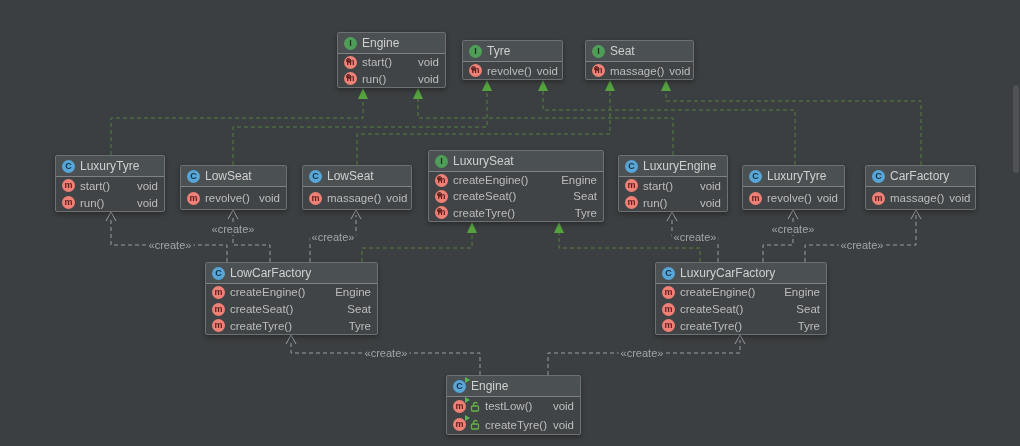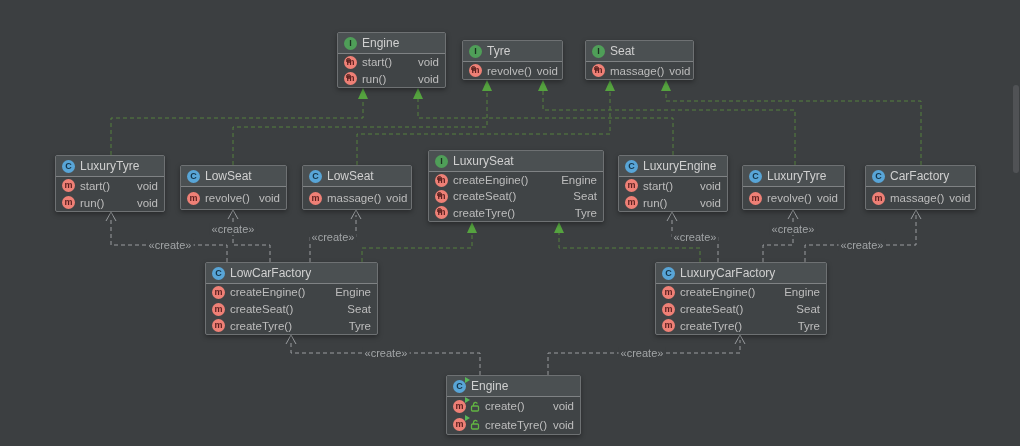--- a/index.html
+++ b/index.html
@@ -281,21 +281,21 @@
     <div class="hdr">
       <span class="ic cls">C<i class="runov"></i></span>
       <span>Engine</span>
     </div>
     <div class="row">
       <span class="ic mth">m<i class="runov"></i></span>
       <svg class="lock" viewBox="0 0 10 11">
           <rect x="1.5" y="5" width="7" height="5" rx="1" fill="none" stroke="#62b543" stroke-width="1.3"></rect>
           <path d="M3.5 5 V3.3 A2 2 0 0 1 7.3 2.6" fill="none" stroke="#62b543" stroke-width="1.3"></path>
         </svg>
-      <span>create()</span>
+      <span>testLow()</span>
       <span class="mt">void</span>
     </div>
     <div class="row">
       <span class="ic mth">m<i class="runov"></i></span>
       <svg class="lock" viewBox="0 0 10 11">
           <rect x="1.5" y="5" width="7" height="5" rx="1" fill="none" stroke="#62b543" stroke-width="1.3"></rect>
           <path d="M3.5 5 V3.3 A2 2 0 0 1 7.3 2.6" fill="none" stroke="#62b543" stroke-width="1.3"></path>
         </svg>
       <span>createTyre()</span>
       <span class="mt">void</span>

